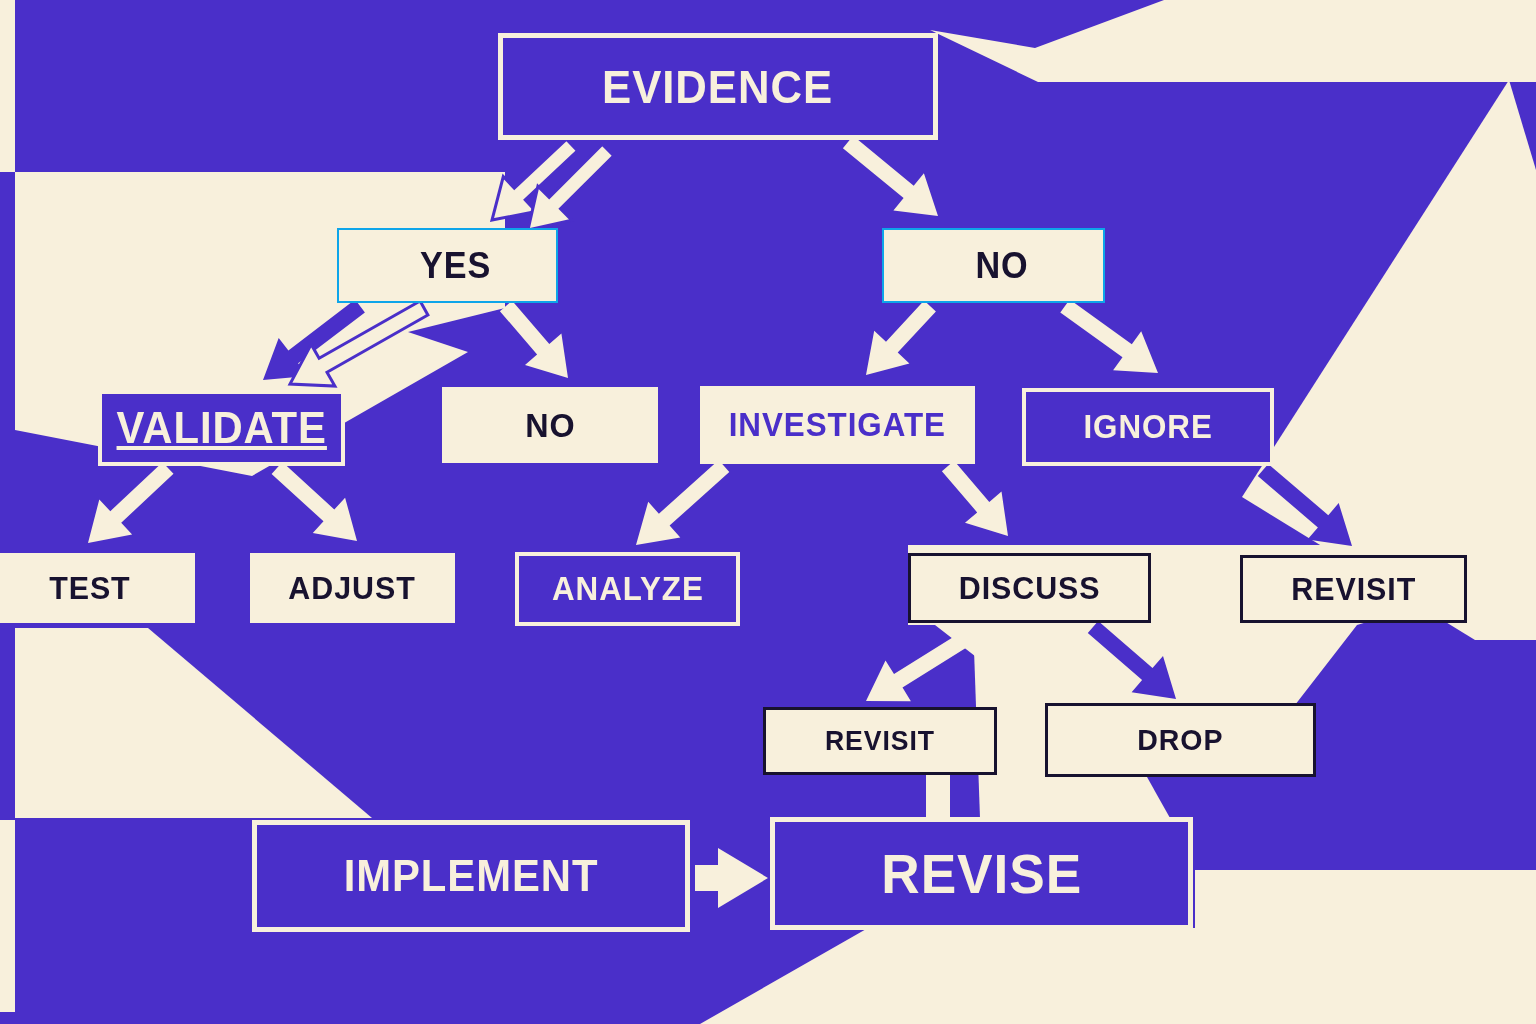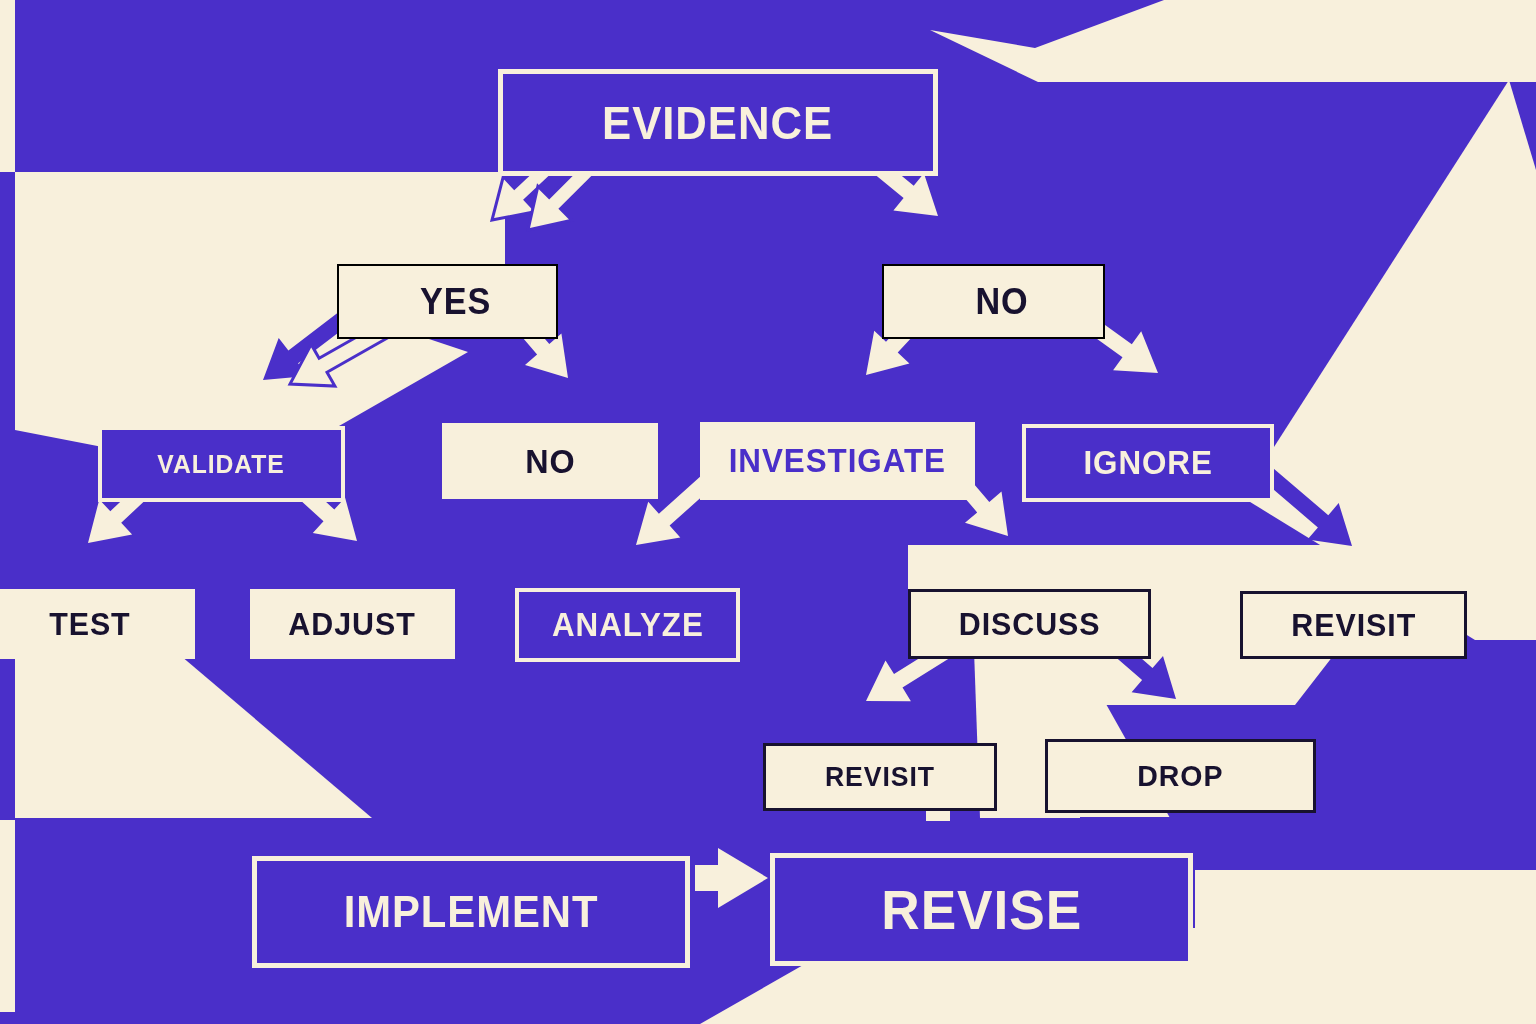--- a/index.html
+++ b/index.html
@@ -6,26 +6,25 @@
   .canvas{
     position:relative;width:1536px;height:1024px;overflow:hidden;
     background:#4A2FC9;
     font-family:"Liberation Sans",sans-serif;
   }
   .bg{position:absolute;left:0;top:0;width:1536px;height:1024px;display:block;}
   .node{
     position:absolute;display:flex;align-items:center;justify-content:center;
     font-weight:bold;box-sizing:border-box;letter-spacing:1px;
     white-space:nowrap;
-    margin-top:36px;
   }
   .p-box{background:#4A2FC9;color:#F8F0DC;border:5px solid #F8F0DC;}
   .p-box.b4{border-width:4px;}
   .c-box{background:#F8F0DC;color:#18122F;}
-  .nb2{border:2px solid #000000;padding-left:16px;}
+  .nb2{border:2px solid #0ea5e9;padding-left:16px;}
   .nb3{border:3px solid #18122F;justify-content:center;}
   .pt{color:#4A2FC9;}
   .node .t{transform:scaleX(.95);}
 </style>
 </head>
 <body>
 
 <div class="canvas">
 
   <svg class="bg" viewBox="0 0 1536 1024" aria-hidden="true">
@@ -72,21 +71,21 @@
     </div>
 
   <div class="node c-box nb2" style="left:337px;top:228px;width:221px;height:75px;font-size:36px;">
       <span class="t">YES</span>
     </div>
 
   <div class="node c-box nb2" style="left:882px;top:228px;width:223px;height:75px;font-size:36px;">
       <span class="t">NO</span>
     </div>
 
-  <div class="node p-box b4" style="left:98px;top:390px;width:247px;height:76px;font-size:26px;">
+  <div class="node p-box b4" style="left:98px;top:390px;width:247px;height:76px;font-size:44px;text-decoration:underline;">
       <span class="t">VALIDATE</span>
     </div>
 
   <div class="node c-box" style="left:442px;top:387px;width:216px;height:76px;font-size:34px;">
       <span class="t">NO</span>
     </div>
 
   <div class="node c-box pt" style="left:700px;top:386px;width:275px;height:78px;font-size:33px;">
       <span class="t">INVESTIGATE</span>
     </div>

